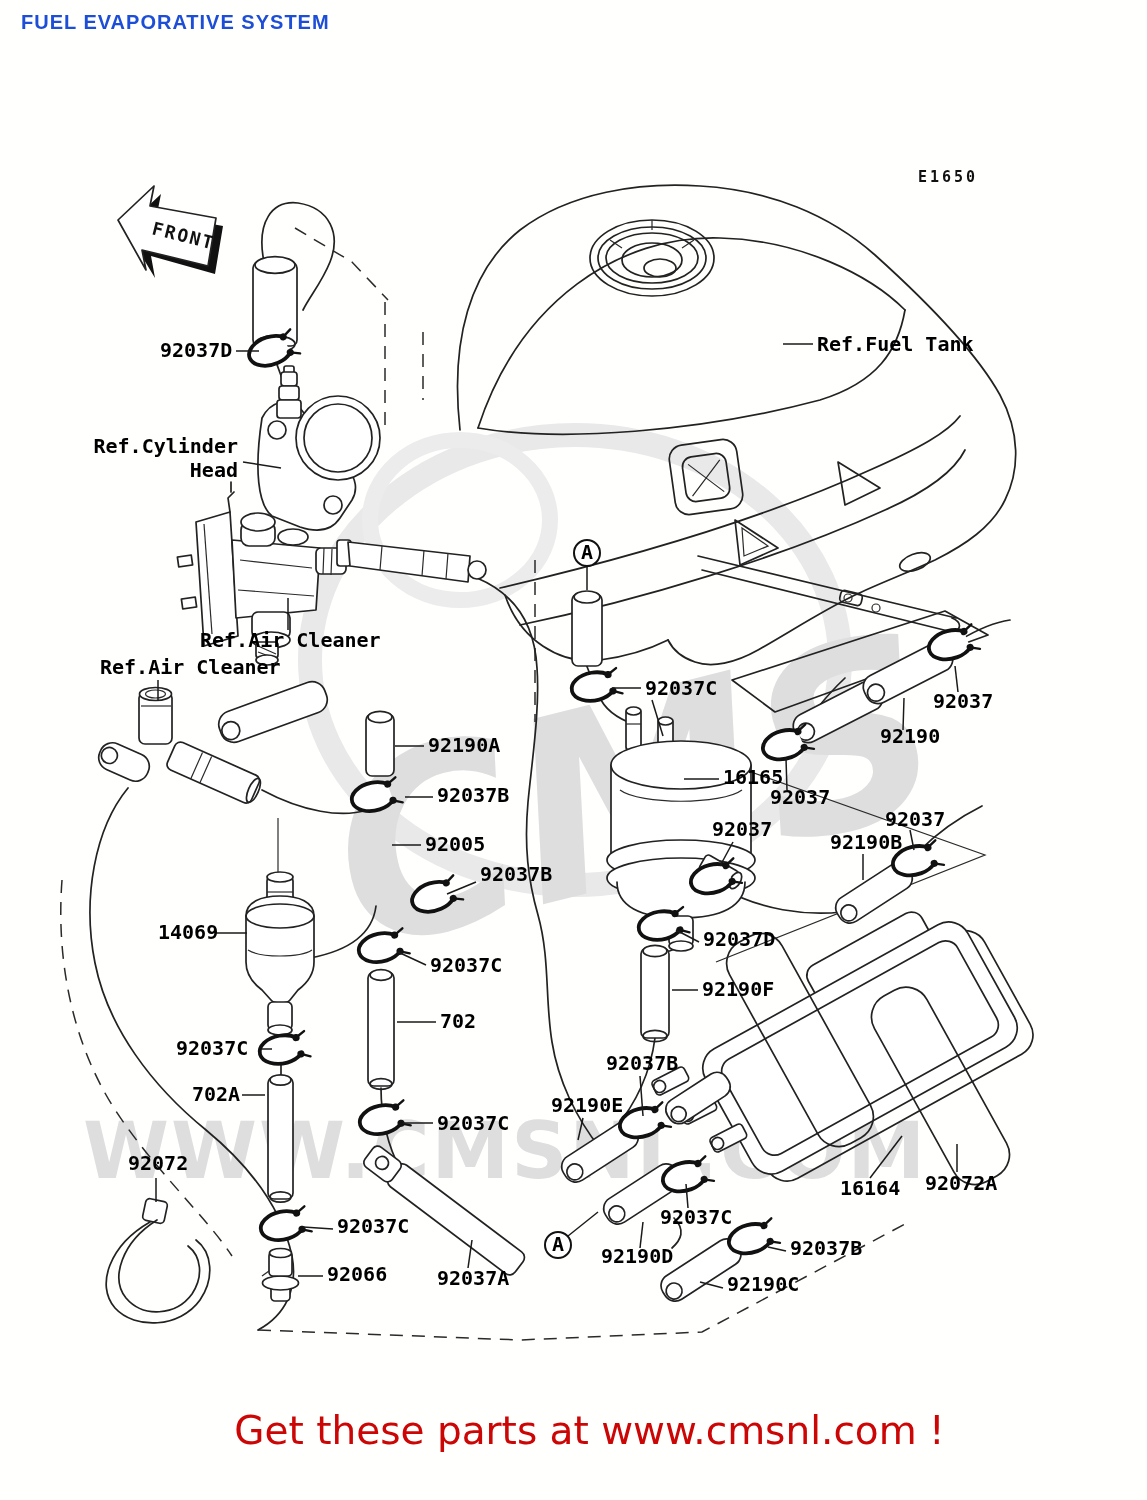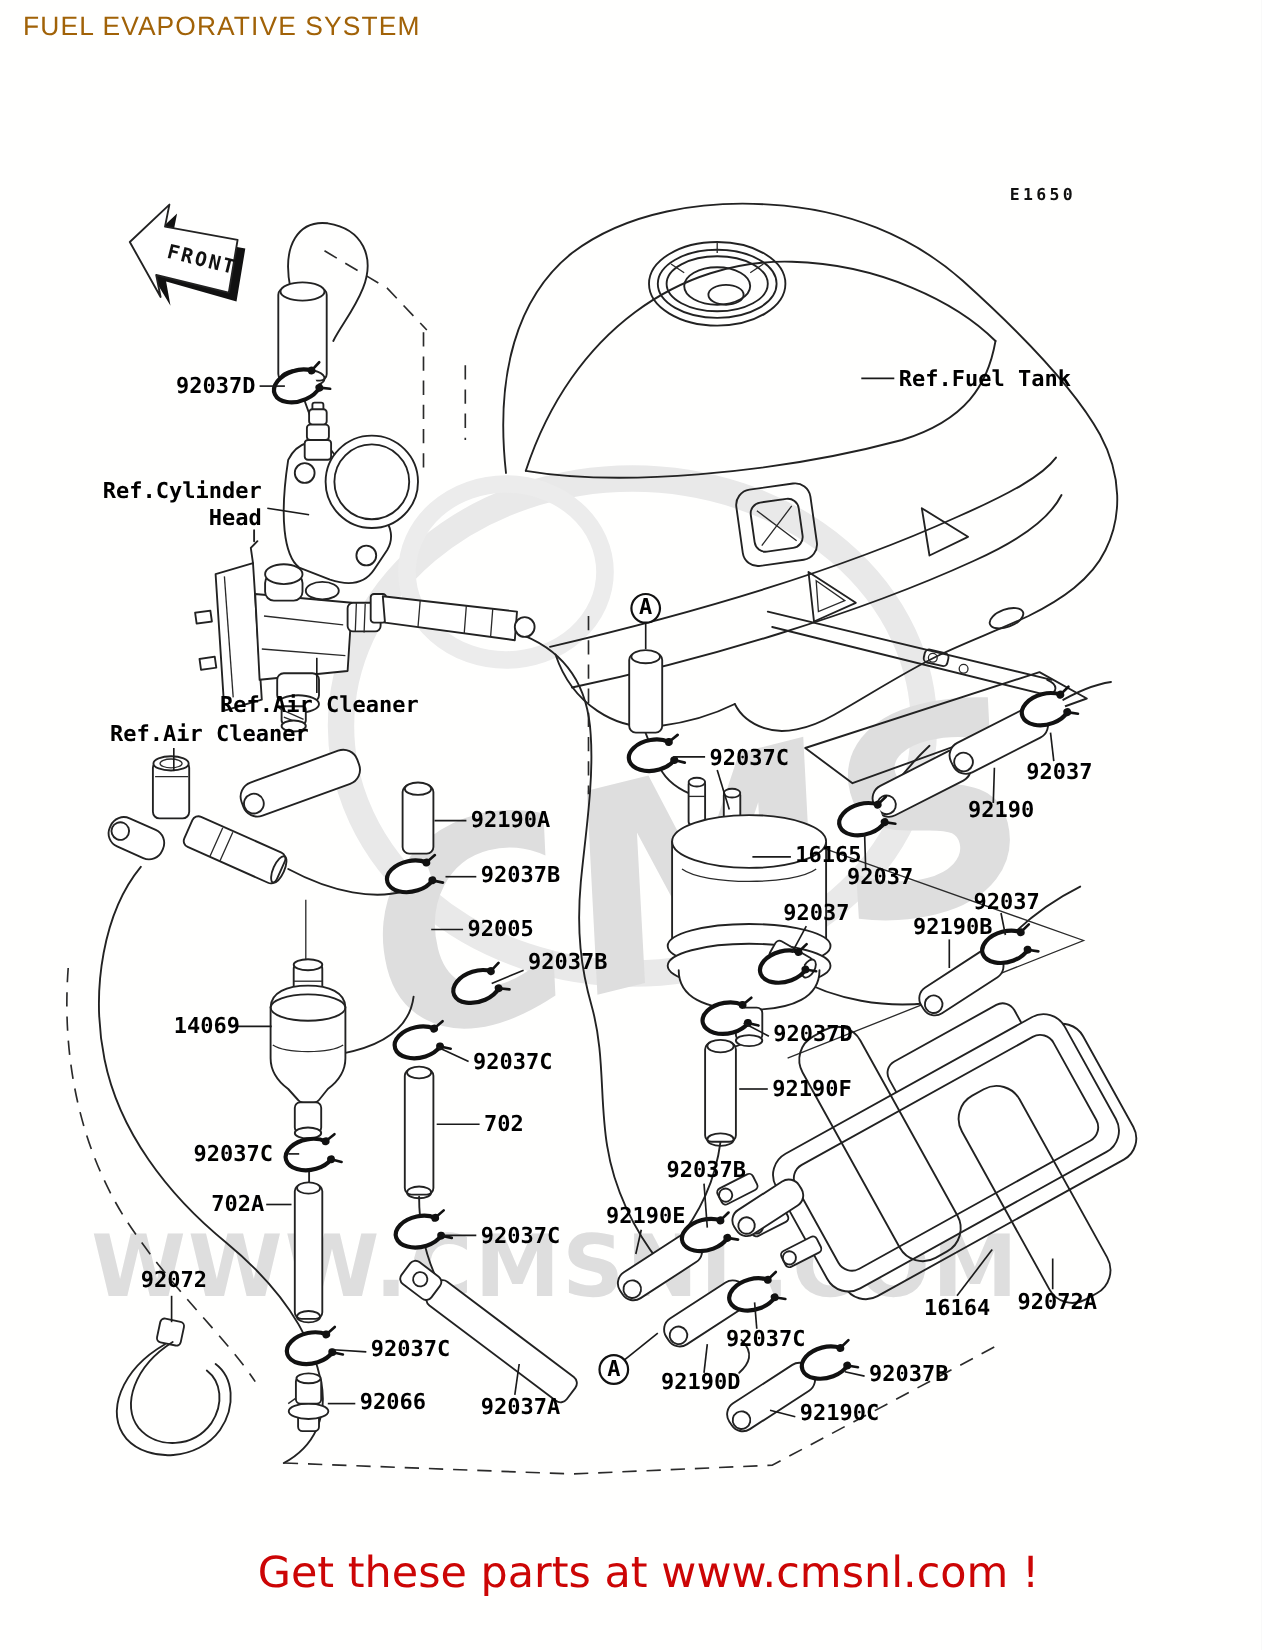--- a/index.html
+++ b/index.html
@@ -1,20 +1,20 @@
 <!DOCTYPE html>
 <html><head>
 <meta charset="utf-8">
 <style>
   html,body{margin:0;padding:0;background:#ffffff;}
   #page{position:relative;width:1147px;height:1500px;background:#fffffe;
         outline:1px solid #e2e2e2;overflow:hidden;
         font-family:"Liberation Sans",sans-serif;}
-  #title{position:absolute;left:21px;top:11px;font-size:24px;letter-spacing:1px;
-         color:#a16207;font-family:"Liberation Sans",sans-serif;}
+  #title{position:absolute;left:21px;top:11px;font-size:20px;letter-spacing:1px;
+         color:#1d4ed8;font-family:"Liberation Sans",sans-serif;font-weight:bold;}
   #footer{position:absolute;left:0;right:0;top:1408px;text-align:center;
           font-size:39px;color:#cc0505;font-family:"DejaVu Sans",sans-serif;padding-left:32px;}
   svg{position:absolute;left:0;top:0;}
   .art{fill:none;stroke:#222;stroke-width:1.7;stroke-linecap:round;stroke-linejoin:round;}
   .artf{fill:#fff;stroke:#222;stroke-width:1.7;stroke-linecap:round;stroke-linejoin:round;}
   .thin{fill:none;stroke:#2a2a2a;stroke-width:1.2;}
   .dash{fill:none;stroke:#2a2a2a;stroke-width:1.5;stroke-dasharray:13 9;}
   .leader{fill:none;stroke:#1a1a1a;stroke-width:1.5;}
   text.part{font-family:"DejaVu Sans Mono",monospace;font-weight:700;font-size:20px;fill:#000;}
   text.codept{font-family:"DejaVu Sans Mono",monospace;font-weight:700;font-size:15px;fill:#111;letter-spacing:3px;}

